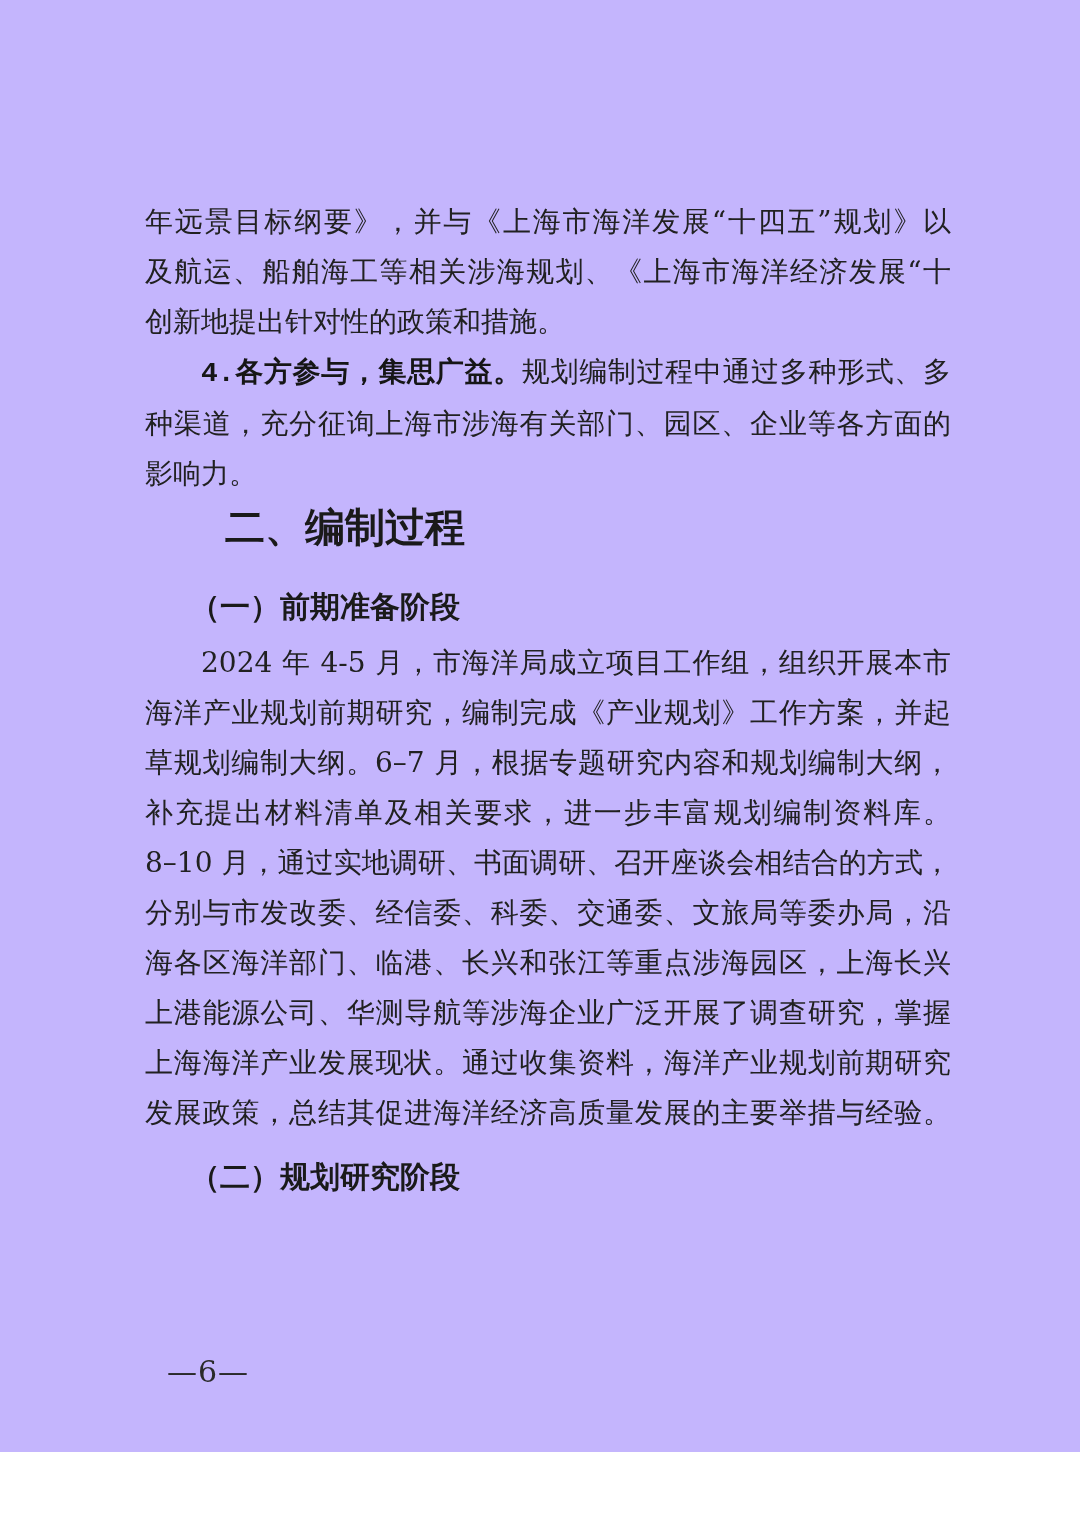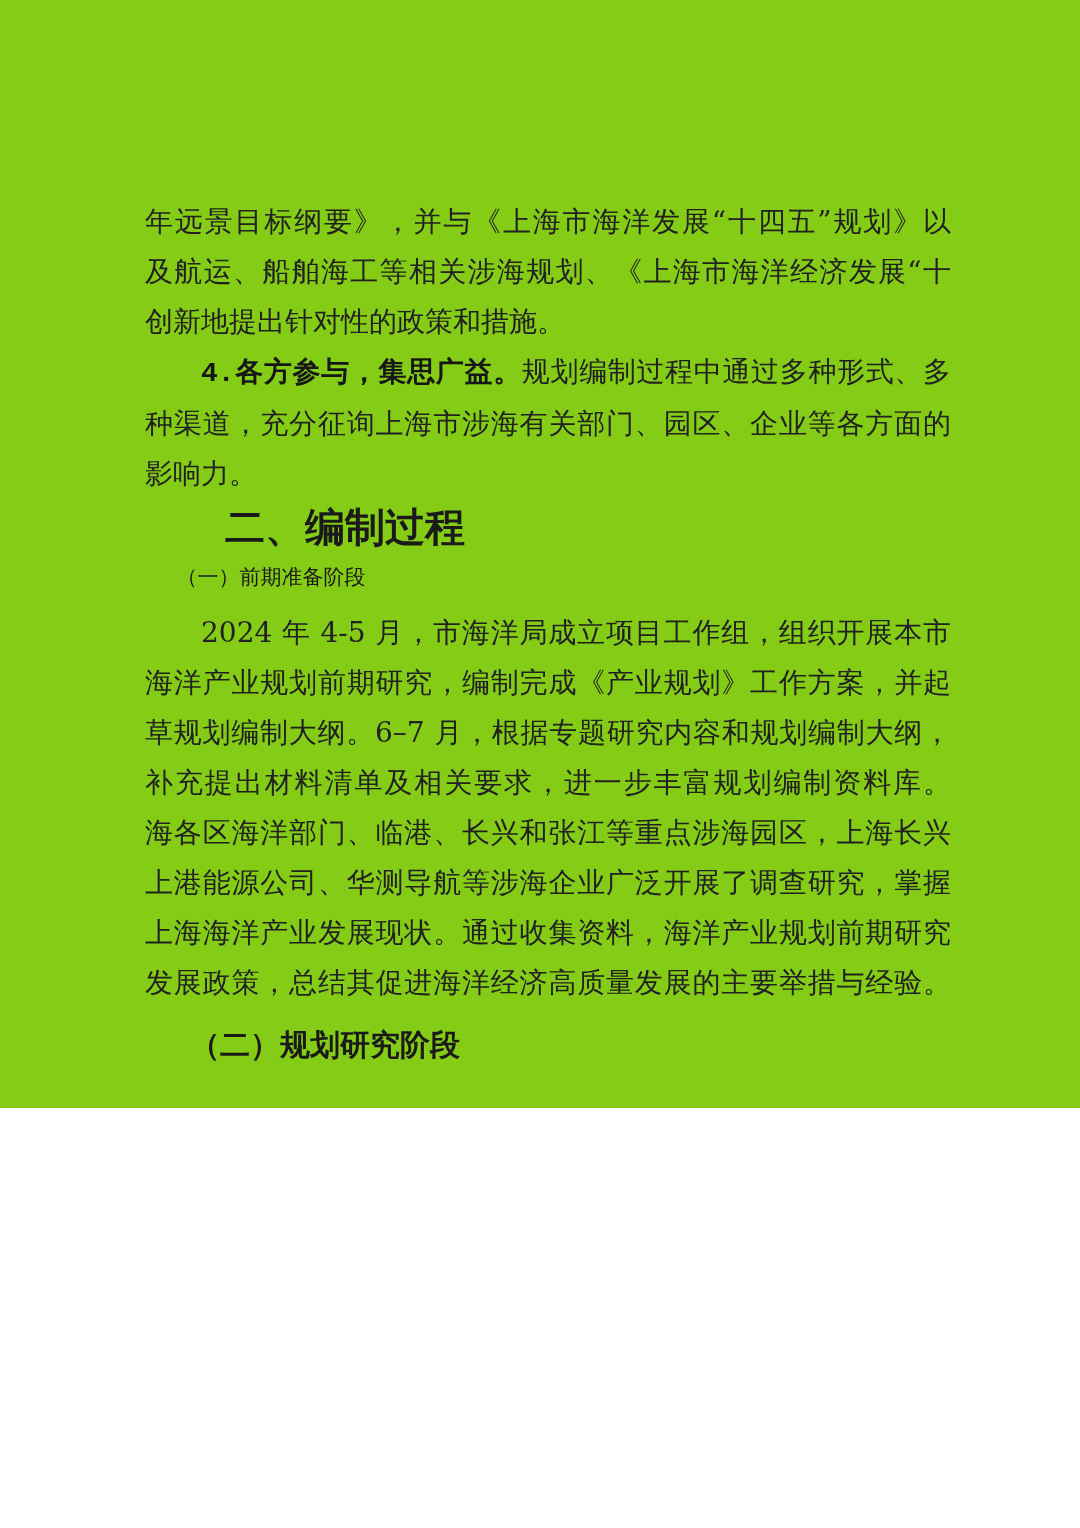--- a/index.html
+++ b/index.html
@@ -1,20 +1,20 @@
 <!DOCTYPE html>
 <html><head>
 <meta charset="utf-8">
 <style>
   html, body { margin: 0; padding: 0; background: #ffffff; }
   .page {
     position: relative;
     width: 1080px;
-    height: 1108px;
-    background: #84cc16;
+    height: 1452px;
+    background: #c4b5fd;
     overflow: hidden;
     font-family: "DejaVu Serif", "Liberation Serif", serif;
     color: #212121;
   }
   .doc {
     position: absolute;
     left: 145px;
     top: 197px;
     width: 806px;
     font-size: 28px;
@@ -29,30 +29,30 @@
   .indent2 { text-indent: 2em; }
   .indent15 { text-indent: 1.5em; }
   .h1 {
     font-weight: 700;
     color: #1a1a1a;
     font-family: "DejaVu Sans", "Liberation Sans", sans-serif;
     font-size: 40px;
     margin-top: 3px;
   }
   .h2 {
-    font-weight: 400;
+    font-weight: 700;
     color: #1a1a1a;
-    font-size: 21px;
+    font-size: 30px;
+    margin-top: 30px;
   }
   .h3 {
     font-weight: 700;
     color: #1a1a1a;
     font-size: 30px;
     margin-top: 14px;
-    font-family: Liberation Mono, monospace;
   }
   .gap6 { margin-top: 6px; }
   .bold-lead {
     font-weight: 700;
     color: #161616;
     font-family: Liberation Mono, monospace;
   }
   .page-number {
     position: absolute;
     left: 167px;
@@ -81,20 +81,22 @@
     <div class="line">影响力。</div>
 
     <div class="line h1 indent2">二、编制过程</div>
 
     <div class="line h2 indent15">（一）前期准备阶段</div>
 
     <div class="line j indent2 gap6">2024 年 4-5 月，市海洋局成立项目工作组，组织开展本市</div>
     <div class="line j">海洋产业规划前期研究，编制完成《产业规划》工作方案，并起</div>
     <div class="line j">草规划编制大纲。6–7 月，根据专题研究内容和规划编制大纲，</div>
     <div class="line j">补充提出材料清单及相关要求，进一步丰富规划编制资料库。</div>
+    <div class="line j">8–10 月，通过实地调研、书面调研、召开座谈会相结合的方式，</div>
+    <div class="line j">分别与市发改委、经信委、科委、交通委、文旅局等委办局，沿</div>
     <div class="line j">海各区海洋部门、临港、长兴和张江等重点涉海园区，上海长兴</div>
     <div class="line j">上港能源公司、华测导航等涉海企业广泛开展了调查研究，掌握</div>
     <div class="line j">上海海洋产业发展现状。通过收集资料，海洋产业规划前期研究</div>
     <div class="line j">发展政策，总结其促进海洋经济高质量发展的主要举措与经验。</div>
 
     <div class="line h3 indent15">（二）规划研究阶段</div>
 
   </div>
 
   <div class="page-number">—6—</div>

